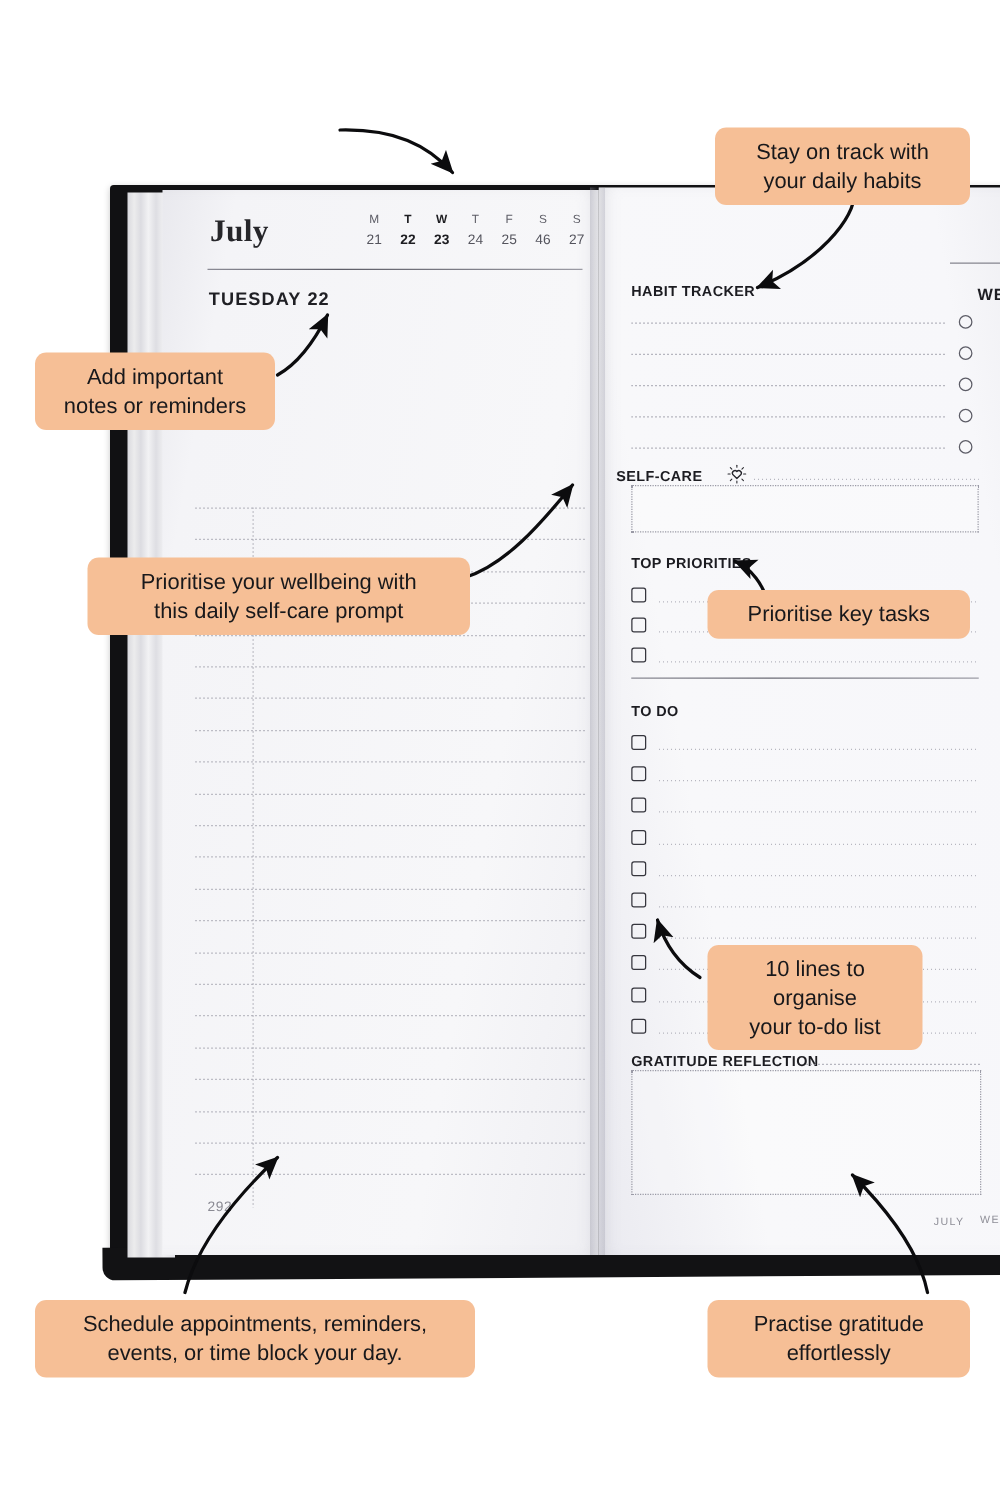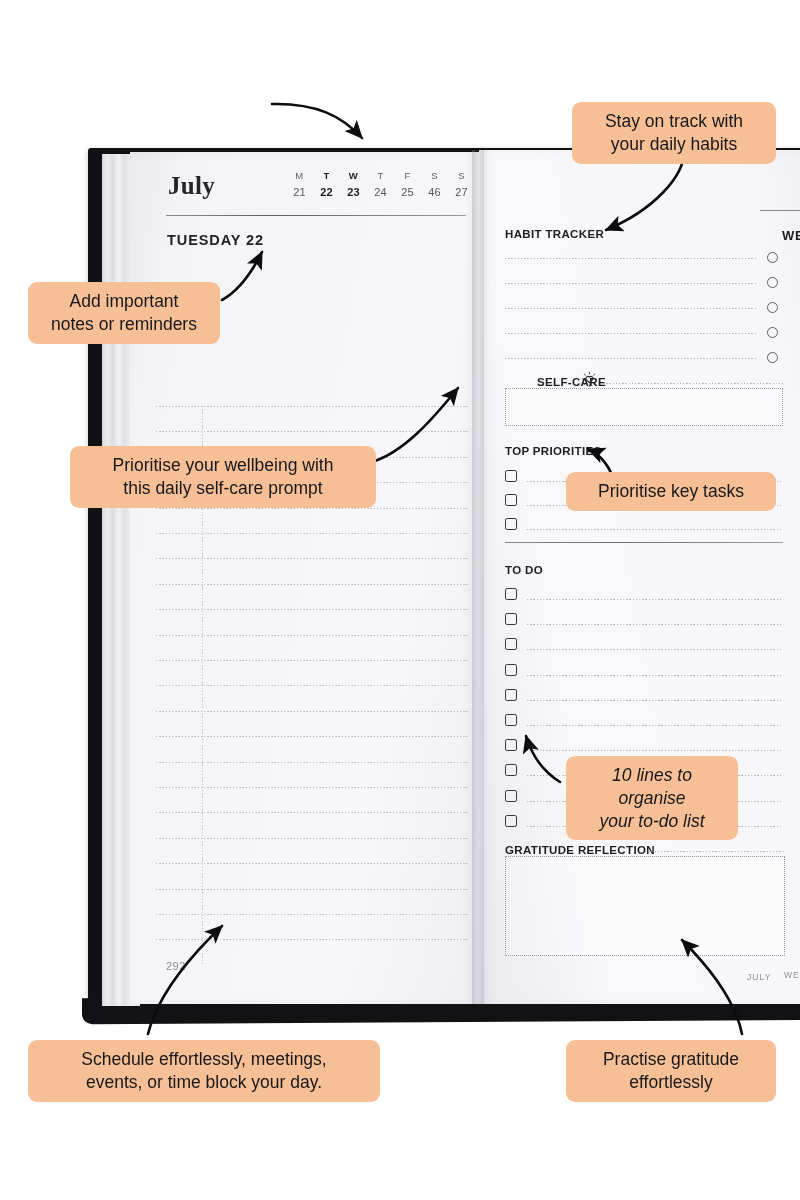--- a/index.html
+++ b/index.html
@@ -235,21 +235,21 @@
             <div class="hab-line" style="left: 26px; top: 133px; width: 252px;"></div>
             <div class="hab-circ" style="left: 288px; top: 127px;"></div>
             <div class="hab-line" style="left: 26px; top: 158px; width: 252px;"></div>
             <div class="hab-circ" style="left: 288px; top: 152px;"></div>
             <div class="hab-line" style="left: 26px; top: 183px; width: 252px;"></div>
             <div class="hab-circ" style="left: 288px; top: 177px;"></div>
             <div class="hab-line" style="left: 26px; top: 208px; width: 252px;"></div>
             <div class="hab-circ" style="left: 288px; top: 202px;"></div>
           </div>
 
-        <div class="sec-head" style="left:14px; top:226px;margin-left:44px;">SELF-CARE</div>
+        <div class="sec-head" style="left:14px; top:226px;">SELF-CARE</div>
         <div class="selfcare-icon" style="left:102px; top:221px;">
           <svg viewBox="0 0 24 24" width="17" height="17">
             <path d="M12 16.6 L7.4 12.2 a2.9 2.9 0 0 1 4.6 -3.5 a2.9 2.9 0 0 1 4.6 3.5 Z" fill="none" stroke="#26262c" stroke-width="1.5" stroke-linejoin="round"></path>
             <g stroke="#26262c" stroke-width="1.2" stroke-linecap="round">
               <line x1="12" y1="1.6" x2="12" y2="4.0"></line>
               <line x1="12" y1="19.4" x2="12" y2="21.8"></line>
               <line x1="2.0" y1="11.6" x2="4.4" y2="11.6"></line>
               <line x1="19.6" y1="11.6" x2="22.0" y2="11.6"></line>
               <line x1="4.6" y1="4.3" x2="6.3" y2="6.0"></line>
               <line x1="17.7" y1="17.4" x2="19.4" y2="19.1"></line>
@@ -335,22 +335,22 @@
 your daily habits</div>
 
   <div class="badge" style="left:70px; top:446px; width:306px;">Prioritise your wellbeing with
 this daily self-care prompt</div>
 
   <div class="badge" style="left:28px; top:282px; width:192px;">Add important
 notes or reminders</div>
 
   <div class="badge" style="left:566px; top:472px; width:210px;">Prioritise key tasks</div>
 
-  <div class="badge" style="left:566px; top:756px; width:172px;font-style:italic;">10 lines to organise
+  <div class="badge" style="left:566px; top:756px; width:172px;">10 lines to organise
 your to-do list</div>
 
-  <div class="badge" style="left:28px; top:1040px; width:352px;">Schedule effortlessly, meetings,
+  <div class="badge" style="left:28px; top:1040px; width:352px;">Schedule appointments, reminders,
 events, or time block your day.</div>
 
   <div class="badge" style="left:566px; top:1040px; width:210px;">Practise gratitude
 effortlessly</div>
 
 </div>
 
 </body></html>

